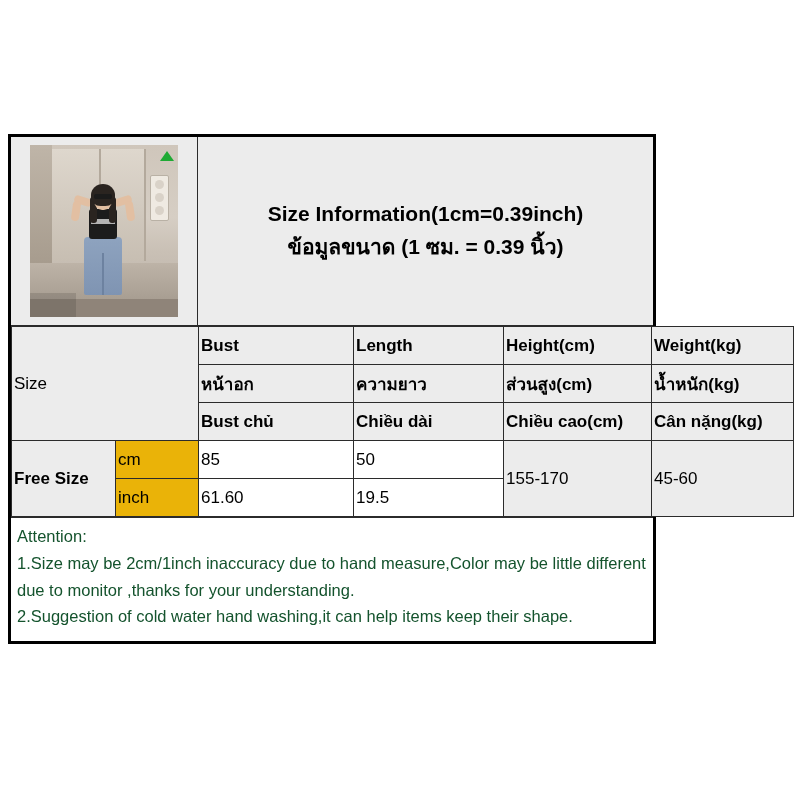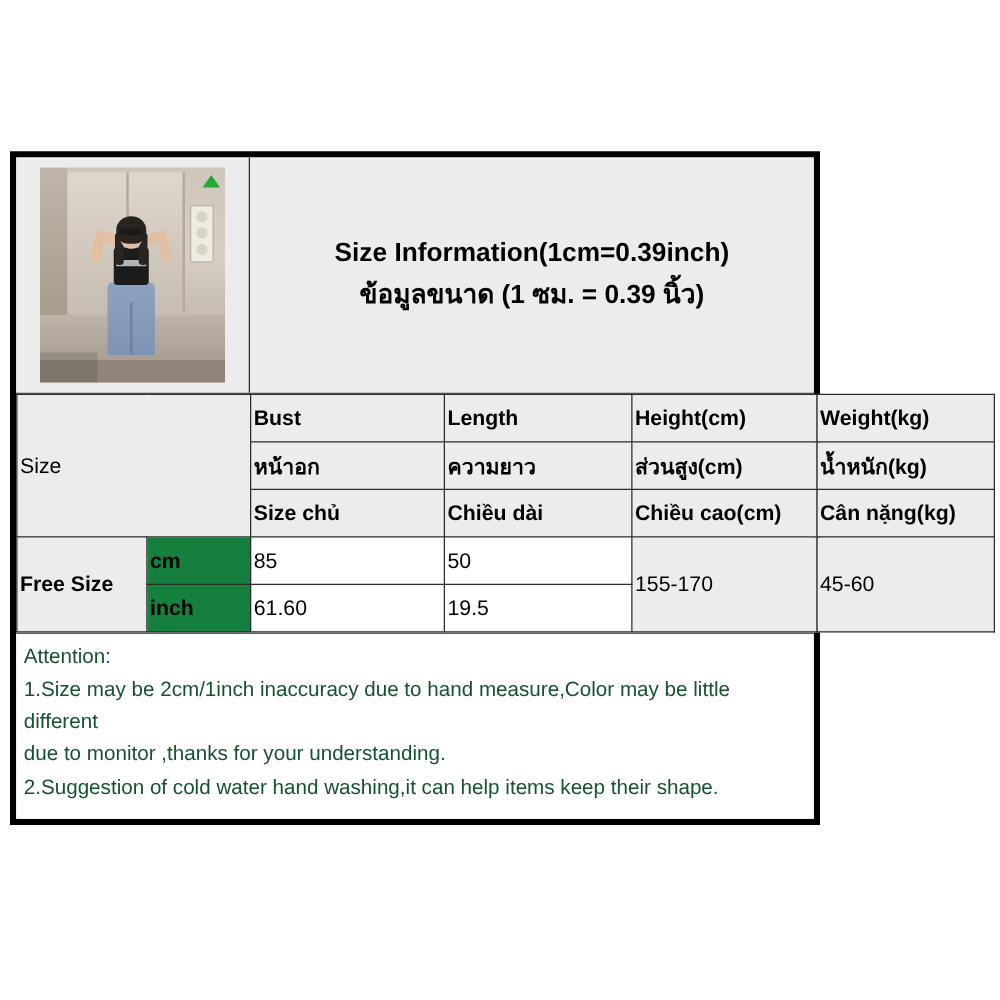--- a/index.html
+++ b/index.html
@@ -16,23 +16,23 @@
   }
   .page {
     position: relative;
     width: 800px;
     height: 800px;
     background: #ffffff;
   }
   .sheet {
     position: absolute;
     left: 8px;
-    top: 121px;
+    top: 134px;
     width: 648px;
-    border: 5px solid #000000;
+    border: 3px solid #000000;
     box-sizing: border-box;
     background: #ffffff;
   }
 
   
   .header-row {
     display: flex;
     align-items: stretch;
     border-bottom: 1px solid #2b2b2b;
   }
@@ -188,22 +188,22 @@
     background: #ececec;
     font-weight: normal;
     font-size: 26px;
   }
   td.freesize {
     background: #ececec;
     font-weight: bold;
     font-size: 17px;
   }
   td.unit {
-    background: #15803d;
-    font-weight: bold;
+    background: #eab308;
+    font-weight: normal;
     font-size: 16px;
   }
   td.val {
     background: #ffffff;
     font-size: 17px;
   }
   td.span-val {
     background: #ececec;
     font-size: 17px;
   }
@@ -280,21 +280,21 @@
           <td class="head">Height(cm)</td>
           <td class="head">Weight(kg)</td>
         </tr>
         <tr>
           <td class="head">หน้าอก</td>
           <td class="head">ความยาว</td>
           <td class="head">ส่วนสูง(cm)</td>
           <td class="head">น้ำหนัก(kg)</td>
         </tr>
         <tr>
-          <td class="head">Size chủ</td>
+          <td class="head">Bust chủ</td>
           <td class="head">Chiều dài</td>
           <td class="head">Chiều cao(cm)</td>
           <td class="head">Cân nặng(kg)</td>
         </tr>
         <tr>
           <td class="freesize" rowspan="2">Free Size</td>
           <td class="unit">cm</td>
           <td class="val">85</td>
           <td class="val">50</td>
           <td class="span-val" rowspan="2">155-170</td>

